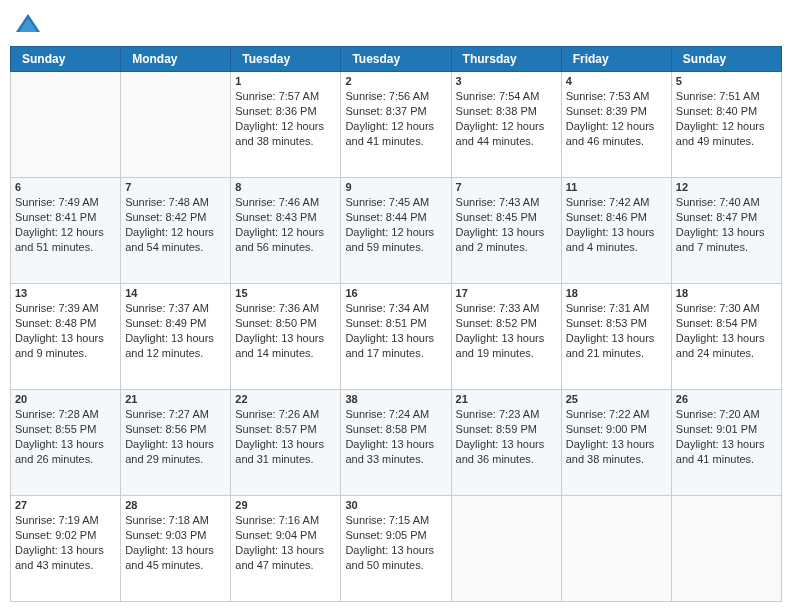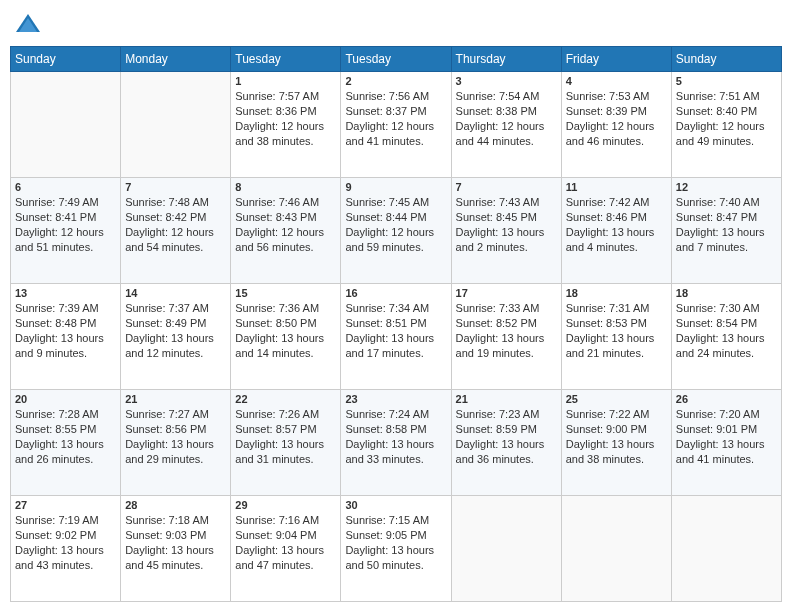--- a/index.html
+++ b/index.html
@@ -64,22 +64,22 @@
       flex: 1;
       border: 1px solid #ccc;
       border-collapse: collapse;
       width: 100%;
       table-layout: fixed;
     }
     .calendar th {
       background: #2176b5;
       color: #fff;
       font-size: 12px;
-      font-weight: normal;
-      padding: 5px 4px;
+      font-weight: bold;
+      padding: 5px 11px;
       text-align: left;
       border: 1px solid #1a5f99;
     }
     .calendar td {
       border: 1px solid #ccc;
       vertical-align: top;
       padding: 3px 4px;
       font-size: 9.5px;
       color: #333;
       background: #fff;
@@ -228,21 +228,21 @@
           </td>
           <td>
             <span class="day-num">21</span>
             <div class="cell-text">Sunrise: 7:27 AM<br>Sunset: 8:56 PM<br>Daylight: 13 hours and 29 minutes.</div>
           </td>
           <td>
             <span class="day-num">22</span>
             <div class="cell-text">Sunrise: 7:26 AM<br>Sunset: 8:57 PM<br>Daylight: 13 hours and 31 minutes.</div>
           </td>
           <td>
-            <span class="day-num">23</span>
+            <span class="day-num">38</span>
             <div class="cell-text">Sunrise: 7:24 AM<br>Sunset: 8:58 PM<br>Daylight: 13 hours and 33 minutes.</div>
           </td>
           <td>
             <span class="day-num">21</span>
             <div class="cell-text">Sunrise: 7:23 AM<br>Sunset: 8:59 PM<br>Daylight: 13 hours and 36 minutes.</div>
           </td>
           <td>
             <span class="day-num">25</span>
             <div class="cell-text">Sunrise: 7:22 AM<br>Sunset: 9:00 PM<br>Daylight: 13 hours and 38 minutes.</div>
           </td>

